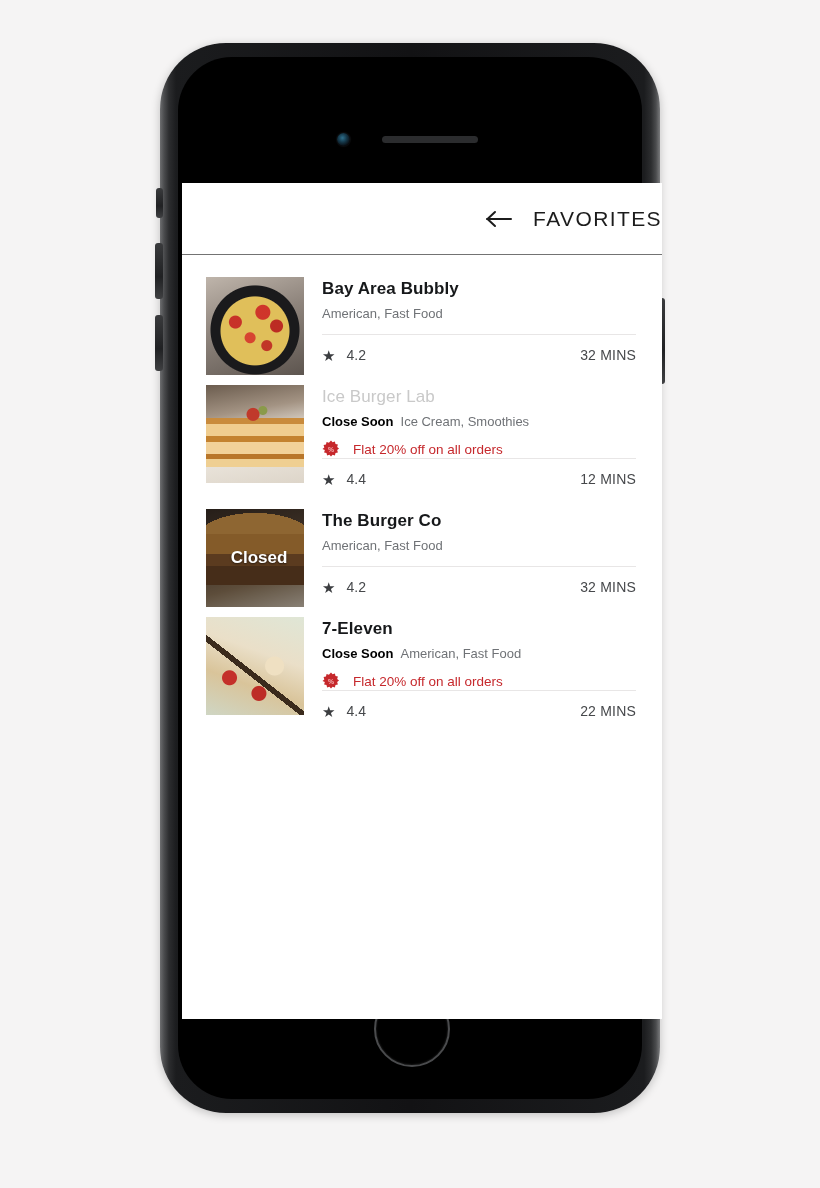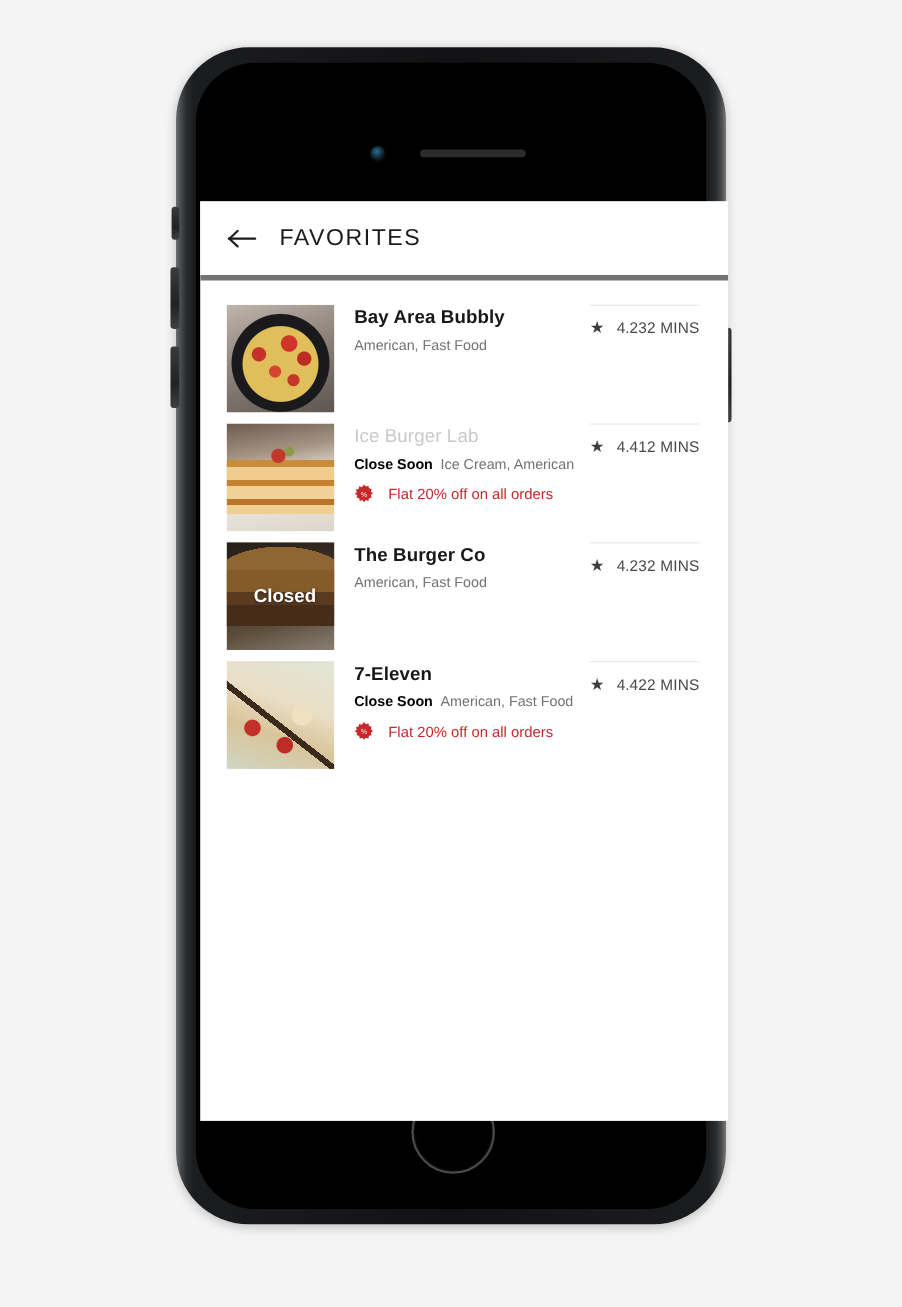--- a/index.html
+++ b/index.html
@@ -104,22 +104,23 @@
     overflow: hidden;
   }
 
   
   .app-header {
     height: 72px;
     box-sizing: border-box;
     display: flex;
     align-items: center;
     padding-left: 24px;
-    border-bottom: 5px solid #737373;
+    border-bottom: 1px solid #737373;
     background: #fff;
+    justify-content: flex-end;
   }
   .back-arrow {
     width: 30px;
     height: 26px;
     flex: none;
     display: flex;
     align-items: center;
     cursor: pointer;
   }
   .back-arrow svg { display: block; }
@@ -165,21 +166,21 @@
     font-size: 17px;
     font-weight: bold;
     text-shadow: 0 1px 2px rgba(0,0,0,0.55);
     margin-left: 8px;
   }
 
   .row-body {
     flex: 1;
     margin-left: 18px;
     display: flex;
-    flex-direction: row;
+    flex-direction: column;
   }
   .row-top { flex: 1; padding-top: 2px; }
   .rest-name {
     font-size: 17px;
     font-weight: bold;
     color: #16181a;
     letter-spacing: 0.1px;
   }
   .rest-name.dimmed {
     color: #c9c9c9;
@@ -326,21 +327,21 @@
         </div>
 
         <div class="fav-row">
           <div class="thumb-wrap">
             <div class="thumb art-pancake"></div>
           </div>
           <div class="row-body">
             <div class="row-top">
               <div class="rest-name dimmed">Ice Burger Lab</div>
               <div class="meta-line">
-                <span class="close-soon">Close Soon</span><span>Ice Cream, American</span>
+                <span class="close-soon">Close Soon</span><span>Ice Cream, Smoothies</span>
               </div>
               <div class="offer-line">
                 <span class="offer-badge">
                   <svg width="18" height="18" viewBox="0 0 24 24">
                     <path fill="#c6282c" d="M12 0.6l2.1 2.5 3.1-1 0.8 3.2 3.2 0.8-1 3.1 2.5 2.1-2.5 2.1 1 3.1-3.2 0.8-0.8 3.2-3.1-1-2.1 2.5-2.1-2.5-3.1 1-0.8-3.2-3.2-0.8 1-3.1L0.6 12l2.5-2.1-1-3.1 3.2-0.8 0.8-3.2 3.1 1z"></path>
                     <text x="12" y="15.6" font-family="Liberation Sans, sans-serif" font-size="9" font-weight="bold" fill="#f4b6b6" text-anchor="middle">%</text>
                   </svg>
                 </span>
                 <span>Flat 20% off on all orders</span>
               </div>

